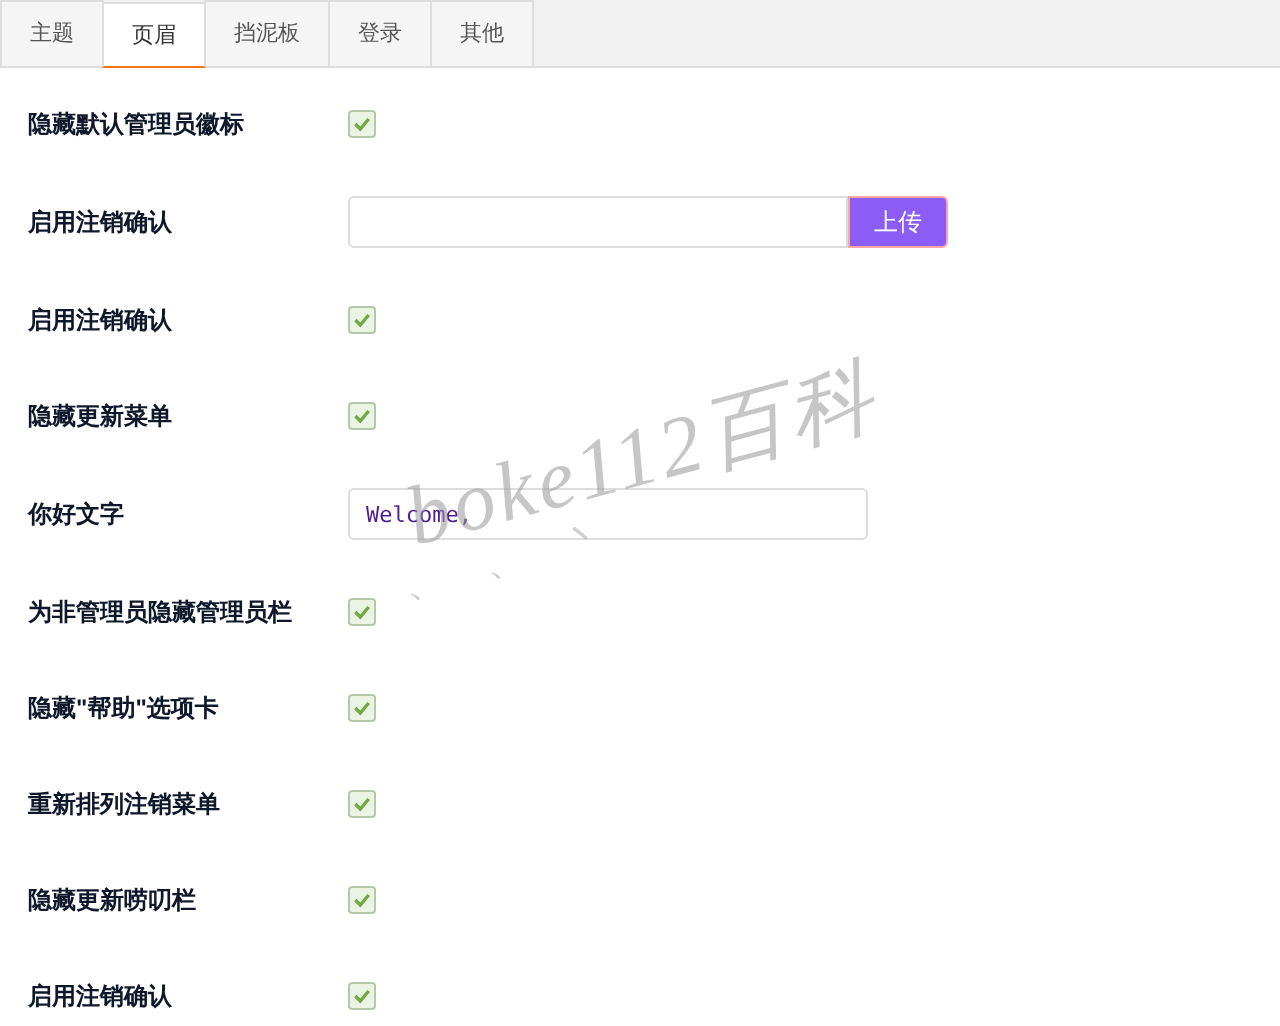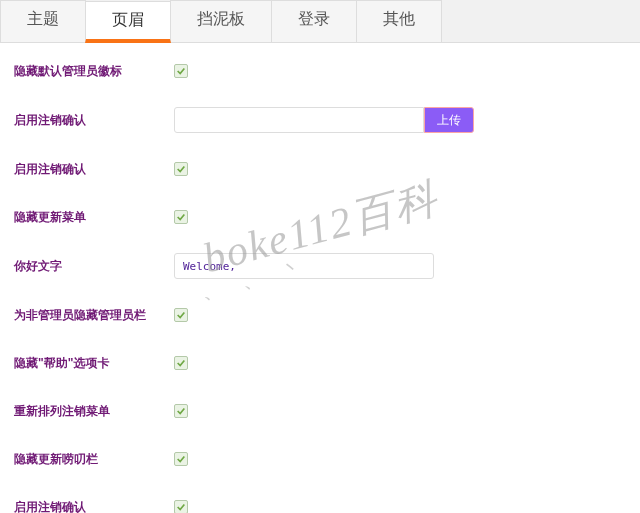--- a/index.html
+++ b/index.html
@@ -1,22 +1,22 @@
 <!DOCTYPE html>
 <html><head>
 <meta charset="utf-8">
 <style>
 * { box-sizing: border-box; margin: 0; padding: 0; }
 body { font-family: -apple-system, BlinkMacSystemFont, "Segoe UI", Arial, sans-serif; font-size: 13px; background: #fff; width: 640px; height: 513px; overflow: hidden; position: relative; }
 .tabs { display: flex; background: #f1f1f1; border-bottom: 1px solid #ddd; }
-.tab { padding: 8px 26px; color: #555; cursor: pointer; background: #f5f5f5; border: 1px solid #ddd; border-bottom: none; margin-right: -1px; font-size: 16px; }
-.tab.active { background: #fff; color: #333; border-bottom: 4px solid #f97316; position: relative; top: 1px; }
+.tab { padding: 8px 14px; color: #555; cursor: pointer; background: #f5f5f5; border: 1px solid #ddd; border-bottom: none; margin-right: -1px; font-size: 11px; }
+.tab.active { background: #fff; color: #333; border-bottom: 1px solid #f97316; position: relative; top: 1px; }
 .panel { background: #fff; padding: 16px 14px 14px; }
 .row { display: flex; align-items: center; margin-bottom: 24px; min-height: 24px; }
-.row-label { width: 160px; color: #701a75; font-weight: bold; font-size: 12px; flex-shrink: 0; }
+.row-label { width: 160px; color: #0f172a; font-weight: bold; font-size: 12px; flex-shrink: 0; }
 .row-control { flex: 1; display: flex; align-items: center; }
 .chk { width: 14px; height: 14px; border: 1px solid #b4c9a9; border-radius: 2px; background: #eaf3e4; display: inline-flex; align-items: center; justify-content: center; }
 .chk svg { width: 10px; height: 10px; }
 .text-input { width: 260px; height: 26px; border: 1px solid #ddd; border-radius: 3px; padding: 3px 8px; font-family: Consolas, monospace; font-size: 11px; color: #4c1d95; }
 .upload-group { display: flex; width: 300px; }
 .upload-input { flex: 1; height: 26px; border: 1px solid #ddd; border-radius: 3px 0 0 3px; padding: 3px 8px; background: #fff; }
 .upload-btn { height: 26px; padding: 0 12px; background: #8b5cf6; color: #fff; border: 1px solid #fca5a5; border-radius: 0 3px 3px 0; font-size: 12px; cursor: pointer; }
 .watermark { position: absolute; left: 200px; top: 200px; transform: rotate(-15deg); font-size: 42px; font-family: cursive, serif; font-style: italic; color: #999; opacity: 0.55; pointer-events: none; white-space: nowrap; font-weight: 400; letter-spacing: 2px; }
 .wm-dashes { position: absolute; left: 200px; top: 265px; transform: rotate(-15deg); color: #aaa; opacity: 0.55; font-size: 20px; pointer-events: none; letter-spacing: 8px; }
 </style>

